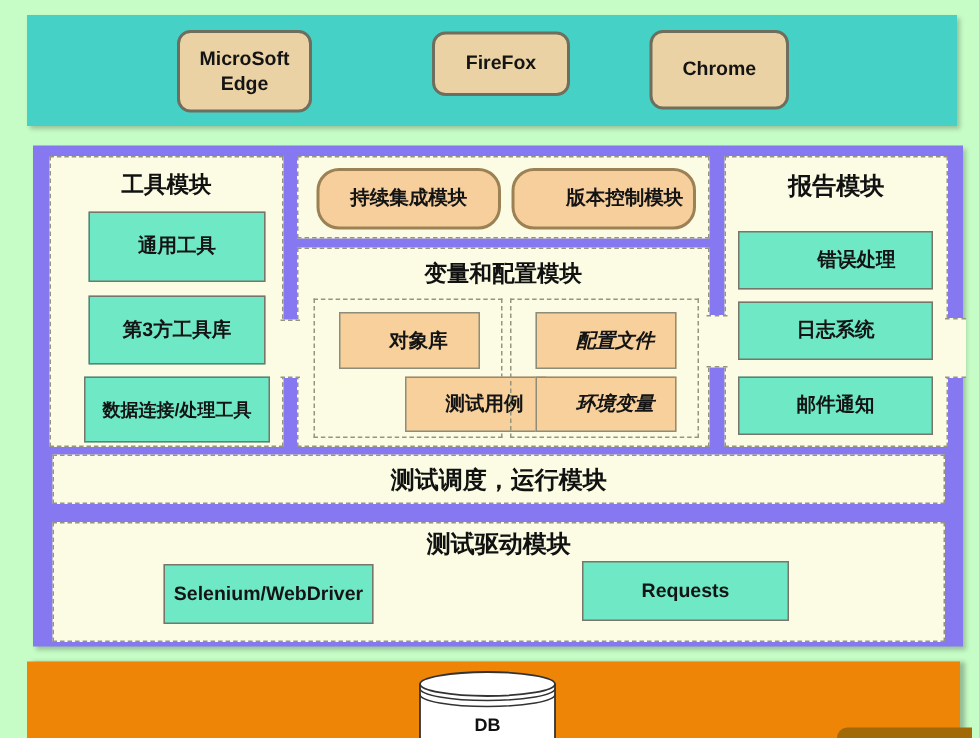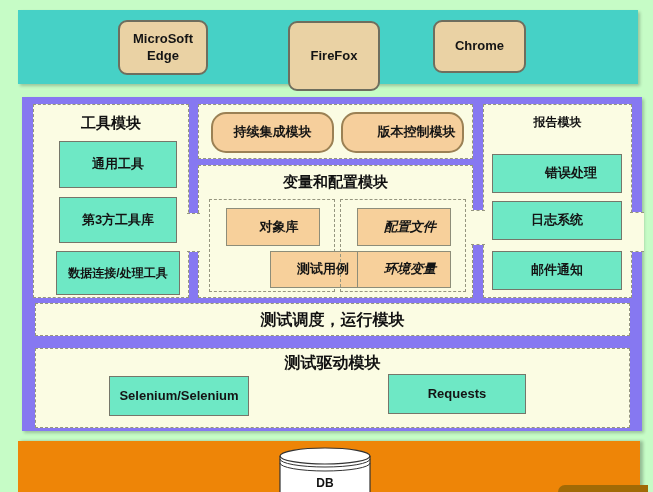--- a/index.html
+++ b/index.html
@@ -68,21 +68,21 @@
 </style>
 </head>
 <body>
 
 <div class="stage">
 
   <div class="browser-band">
     <div class="node tan" style="left:100px;top:10px;width:90px;height:55px;">
       <span style="width:72px;">MicroSoft Edge</span>
     </div>
-    <div class="node tan" style="left:270px;top:11px;width:92px;height:70px;">
+    <div class="node tan" style="left:270px;top:11px;width:92px;height:43px;">
       <span>FireFox</span>
     </div>
     <div class="node tan" style="left:415px;top:10px;width:93px;height:53px;">
       <span>Chrome</span>
     </div>
   </div>
 
   <div class="framework"></div>
 
   <div class="panel" style="left:33px;top:104px;width:156px;height:194px;">
@@ -103,37 +103,37 @@
       <div class="node peach" style="left:16px;top:8px;width:94px;height:38px;">对象库</div>
       <div class="node peach" style="left:16px;top:51px;width:94px;height:37px;margin-left:44px;">测试用例</div>
     </div>
     <div class="subgroup" style="left:141px;top:33px;width:126px;height:93px;font-style:italic;">
       <div class="node peach" style="left:16px;top:8px;width:94px;height:38px;">配置文件</div>
       <div class="node peach" style="left:16px;top:51px;width:94px;height:37px;">环境变量</div>
     </div>
   </div>
 
   <div class="panel" style="left:483px;top:104px;width:149px;height:194px;">
-    <div class="ptitle" style="top:9px;font-size:12px;">报告模块</div>
+    <div class="ptitle" style="top:9px;font-size:16px;">报告模块</div>
     <div class="node mint" style="left:8px;top:49px;width:130px;height:39px;padding-left:28px;">错误处理</div>
     <div class="node mint" style="left:8px;top:96px;width:130px;height:39px;">日志系统</div>
     <div class="node mint" style="left:8px;top:146px;width:130px;height:39px;">邮件通知</div>
   </div>
 
   <div class="connector" style="left:187px;top:213px;width:13px;height:39px;"></div>
   <div class="connector" style="left:471px;top:210px;width:14px;height:35px;"></div>
   <div class="connector" style="left:630px;top:212px;width:14px;height:40px;"></div>
 
   <div class="panel" style="left:35px;top:303px;width:595px;height:33px;">
     <div class="ptitle" style="top:6px;font-size:16px;">测试调度，运行模块</div>
   </div>
 
   <div class="panel" style="left:35px;top:348px;width:595px;height:80px;">
     <div class="ptitle" style="top:4px;font-size:16px;">测试驱动模块</div>
-    <div class="node mint" style="left:73px;top:27px;width:140px;height:40px;">Selenium/Selenium</div>
+    <div class="node mint" style="left:73px;top:27px;width:140px;height:40px;">Selenium/WebDriver</div>
     <div class="node mint" style="left:352px;top:25px;width:138px;height:40px;">Requests</div>
   </div>
 
   <div class="db-band"></div>
   <div class="db-corner"></div>
   <svg class="db-cyl" width="94" height="46" viewBox="0 0 94 46">
     <path d="M2,10 L2,46 L92,46 L92,10 Z" fill="#ffffff" stroke="none"></path>
     <ellipse cx="47" cy="10" rx="45" ry="8" fill="#ffffff" stroke="#333" stroke-width="1.2"></ellipse>
     <path d="M2,13 A45,8 0 0 0 92,13" fill="none" stroke="#333" stroke-width="1"></path>
     <path d="M2,17 A45,8 0 0 0 92,17" fill="none" stroke="#333" stroke-width="1"></path>

